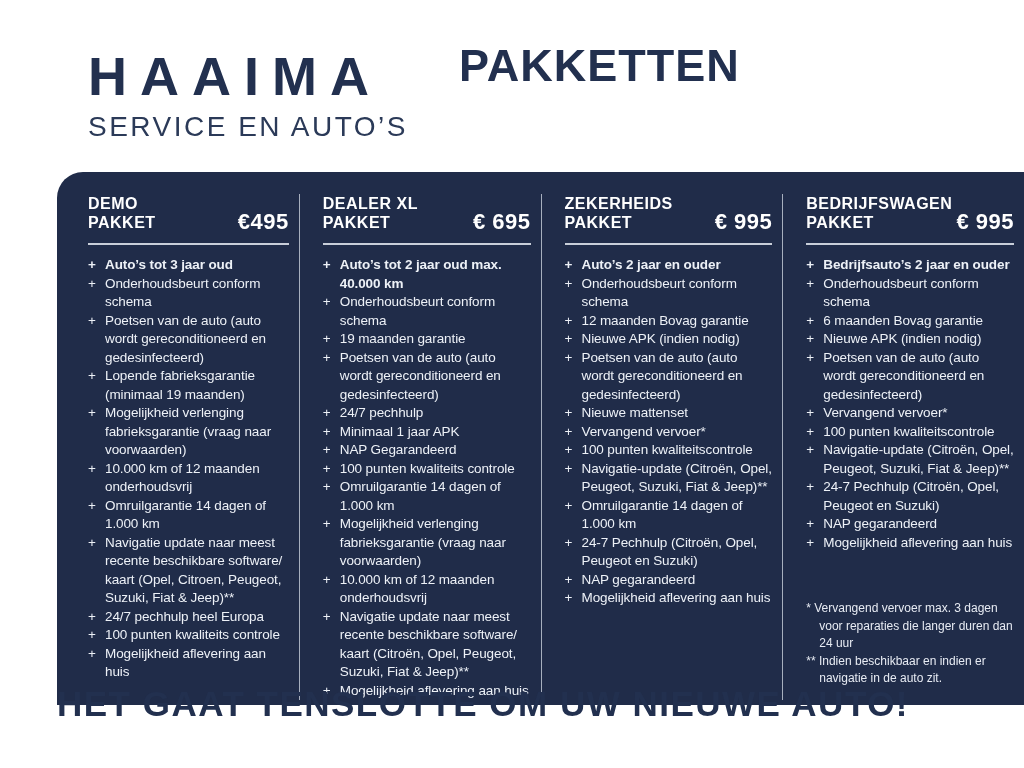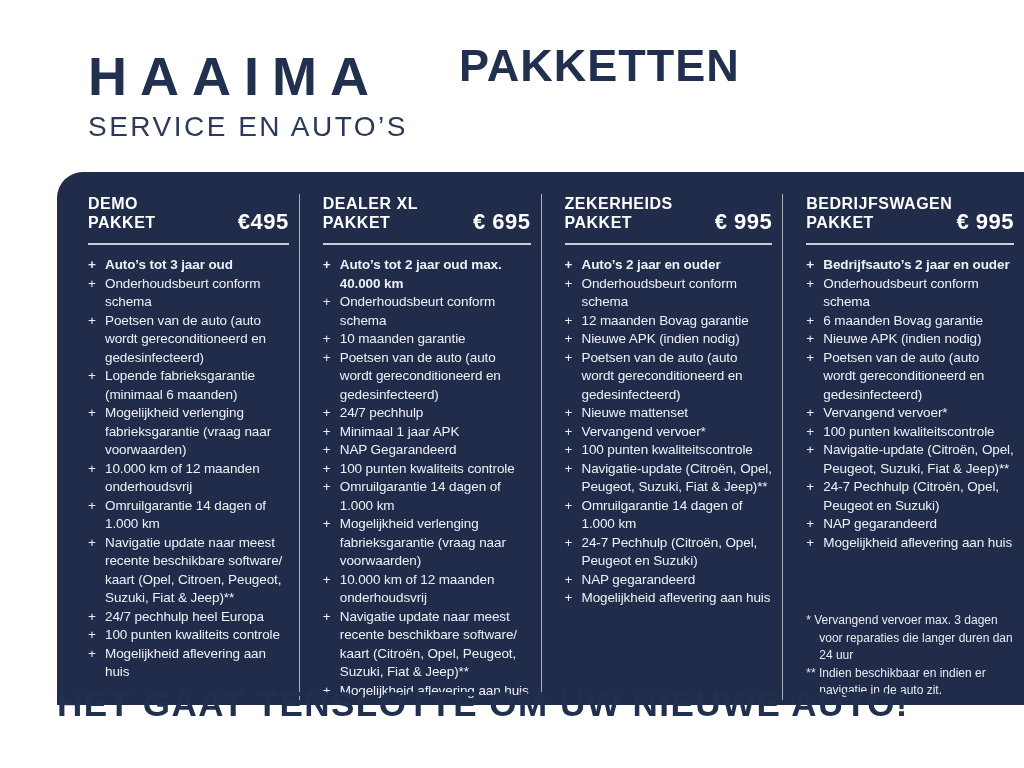--- a/index.html
+++ b/index.html
@@ -32,21 +32,21 @@
   }
   .pkg-name { font-size:16px; font-weight:bold; letter-spacing:.5px; line-height:19px; }
   .pkg-price { font-size:22px; font-weight:bold; letter-spacing:.5px; white-space:nowrap; line-height:20px; }
 
   .pkg-list { list-style:none; margin:0; padding:0; color:#edf1f7;
     font-size:13.5px; line-height:18.5px; letter-spacing:-0.1px; }
   .pkg-list li { position:relative; padding-left:17px; }
   .pkg-list li:first-child { font-weight:bold; }
   .plus { position:absolute; left:0; top:0; }
 
-  .footnotes { margin-top:60px; color:#e7ebf3; font-size:12px; line-height:17.5px; letter-spacing:0; }
+  .footnotes { margin-top:48px; color:#e7ebf3; font-size:12px; line-height:17.5px; letter-spacing:0; }
   .fn { padding-left:13px; text-indent:-13px; }
 
   .tagline { position:absolute; left:57px; top:684px; color:#22304f;
     font-weight:bold; font-size:35px; letter-spacing:1.5px; white-space:nowrap; }
 </style>
 </head>
 <body>
 
 <div class="logo">
   <div class="brand-name">HAAIMA</div>
@@ -64,21 +64,21 @@
       <div class="pkg-name">
         <div>DEMO</div>
         <div>PAKKET</div>
       </div>
       <div class="pkg-price">€495</div>
     </div>
     <ul class="pkg-list">
       <li><span class="plus">+</span><span>Auto’s tot 3 jaar oud</span></li>
       <li><span class="plus">+</span><span>Onderhoudsbeurt conform schema</span></li>
       <li><span class="plus">+</span><span>Poetsen van de auto (auto wordt gereconditioneerd en gedesinfecteerd)</span></li>
-      <li><span class="plus">+</span><span>Lopende fabrieksgarantie (minimaal 6 maanden)</span></li>
+      <li><span class="plus">+</span><span>Lopende fabrieksgarantie (minimaal 19 maanden)</span></li>
       <li><span class="plus">+</span><span>Mogelijkheid verlenging fabrieksgarantie (vraag naar voorwaarden)</span></li>
       <li><span class="plus">+</span><span>10.000 km of 12 maanden onderhoudsvrij</span></li>
       <li><span class="plus">+</span><span>Omruilgarantie 14 dagen of 1.000 km</span></li>
       <li><span class="plus">+</span><span>Navigatie update naar meest recente beschikbare software/ kaart (Opel, Citroen, Peugeot, Suzuki, Fiat &amp; Jeep)**</span></li>
       <li><span class="plus">+</span><span>24/7 pechhulp heel Europa</span></li>
       <li><span class="plus">+</span><span>100 punten kwaliteits controle</span></li>
       <li><span class="plus">+</span><span>Mogelijkheid aflevering aan huis</span></li>
     </ul>
   </div>
 
@@ -86,21 +86,21 @@
     <div class="pkg-head">
       <div class="pkg-name">
         <div>DEALER XL</div>
         <div>PAKKET</div>
       </div>
       <div class="pkg-price">€ 695</div>
     </div>
     <ul class="pkg-list">
       <li><span class="plus">+</span><span>Auto’s tot 2 jaar oud max. 40.000 km</span></li>
       <li><span class="plus">+</span><span>Onderhoudsbeurt conform schema</span></li>
-      <li><span class="plus">+</span><span>10 maanden garantie</span></li>
+      <li><span class="plus">+</span><span>19 maanden garantie</span></li>
       <li><span class="plus">+</span><span>Poetsen van de auto (auto wordt gereconditioneerd en gedesinfecteerd)</span></li>
       <li><span class="plus">+</span><span>24/7 pechhulp</span></li>
       <li><span class="plus">+</span><span>Minimaal 1 jaar APK</span></li>
       <li><span class="plus">+</span><span>NAP Gegarandeerd</span></li>
       <li><span class="plus">+</span><span>100 punten kwaliteits controle</span></li>
       <li><span class="plus">+</span><span>Omruilgarantie 14 dagen of 1.000 km</span></li>
       <li><span class="plus">+</span><span>Mogelijkheid verlenging fabrieksgarantie (vraag naar voorwaarden)</span></li>
       <li><span class="plus">+</span><span>10.000 km of 12 maanden onderhoudsvrij</span></li>
       <li><span class="plus">+</span><span>Navigatie update naar meest recente beschikbare software/ kaart (Citroën, Opel, Peugeot, Suzuki, Fiat &amp; Jeep)**</span></li>
       <li><span class="plus">+</span><span>Mogelijkheid aflevering aan huis</span></li>

